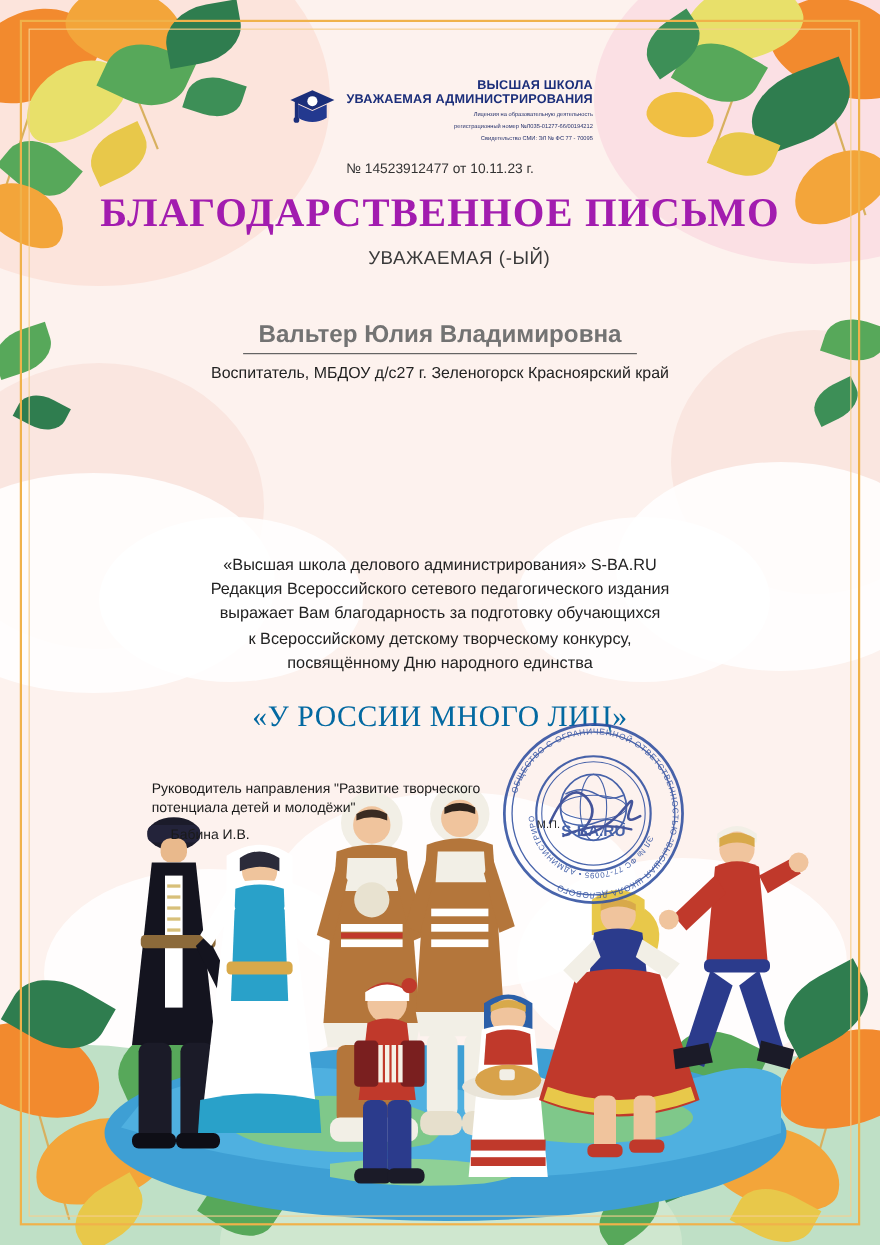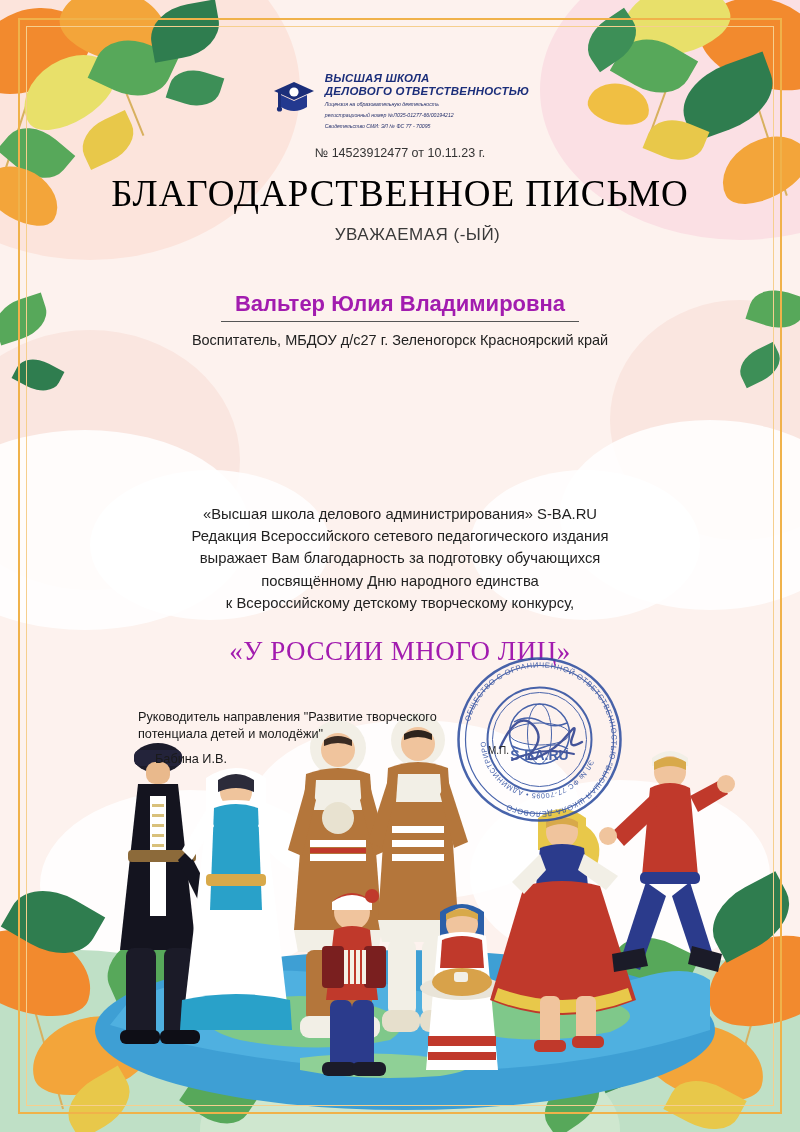--- a/index.html
+++ b/index.html
@@ -71,21 +71,21 @@
   .logo-wrap {
     margin: 0 auto;
     padding-top: 72px;
     width: 290px;
     display: flex;
     align-items: flex-start;
     justify-content: center;
     gap: 8px;
   }
   .cap-icon { width: 46px; height: 46px; flex: 0 0 46px; margin-top: 4px; }
-  .logo-text { text-align: left; font-style: italic; }
+  .logo-text { text-align: right; }
   .logo-title {
     font-size: 11.5px;
     font-weight: bold;
     color: #1b2e7a;
     line-height: 1.15;
     letter-spacing: .2px;
   }
   .logo-sub {
     font-size: 5.2px;
     color: #24306b;
@@ -94,56 +94,56 @@
   }
   .doc-number {
     margin-top: 16px;
     font-size: 12.5px;
     color: #333;
   }
   .main-title {
     margin-top: 12px;
     font-size: 37px;
     letter-spacing: 1px;
-    color: #000000;
+    color: #a21caf;
     font-family: "Liberation Serif", serif;
-    font-weight: normal;
+    font-weight: bold;
     text-align: center;
   }
   .dear {
     margin-top: 10px;
     font-size: 17px;
     color: #3a3a3a;
     letter-spacing: .5px;
     padding-left: 35px;
   }
   .recipient {
     margin-top: 46px;
     display: inline-block;
     font-size: 22px;
     font-weight: bold;
-    color: #a21caf;
+    color: #737373;
     border-bottom: 1.5px solid #555;
     padding: 0 14px 4px 14px;
   }
   .recipient-role {
     margin-top: 10px;
     font-size: 14.5px;
     color: #222;
   }
   .body-text {
     margin-top: 155px;
     font-size: 14.8px;
     color: #222;
     line-height: 1.5;
   }
   .contest-title {
     margin-top: 22px;
     font-size: 27px;
-    color: #a21caf;
+    color: #0369a1;
     font-family: "Liberation Serif", serif;
     letter-spacing: .5px;
   }
   .signature-block {
     margin-top: 42px;
     text-align: left;
     padding-left: 138px;
     font-size: 12.7px;
     color: #1a1a1a;
     line-height: 1.35;
@@ -439,21 +439,21 @@
     <div class="logo-wrap">
       <svg class="cap-icon" viewBox="0 0 46 46">
         <path d="M3 15 L23 6 L43 15 L23 24 Z" fill="#1b2e7a"></path>
         <path d="M10 19 L10 31 Q23 39 36 31 L36 19 L23 25 Z" fill="#23398f"></path>
         <rect x="7" y="16" width="3" height="16" fill="#1b2e7a"></rect>
         <circle cx="8.5" cy="33" r="2.6" fill="#1b2e7a"></circle>
         <circle cx="23" cy="16" r="4.6" fill="#ffffff"></circle>
       </svg>
       <div class="logo-text">
         <div class="logo-title">ВЫСШАЯ ШКОЛА</div>
-        <div class="logo-title">ДЕЛОВОГО ОТВЕТСТВЕННОСТЬЮ</div>
+        <div class="logo-title">УВАЖАЕМАЯ АДМИНИСТРИРОВАНИЯ</div>
         <div class="logo-sub">Лицензия на образовательную деятельность</div>
         <div class="logo-sub">регистрационный номер №Л035-01277-66/00194212</div>
         <div class="logo-sub">Свидетельство СМИ: ЭЛ № ФС 77 - 70095</div>
       </div>
     </div>
 
     <div class="doc-number">№ 14523912477 от 10.11.23 г.</div>
 
     <div class="main-title">БЛАГОДАРСТВЕННОЕ ПИСЬМО</div>
 
@@ -461,22 +461,22 @@
 
     <div>
       <div class="recipient">Вальтер Юлия Владимировна</div>
       <div class="recipient-role">Воспитатель, МБДОУ д/с27 г. Зеленогорск Красноярский край</div>
     </div>
 
     <div class="body-text">
       <div>«Высшая школа делового администрирования» S-BA.RU</div>
       <div>Редакция Всероссийского сетевого педагогического издания</div>
       <div>выражает Вам благодарность за подготовку обучающихся</div>
+      <div>к Всероссийскому детскому творческому конкурсу,</div>
       <div>посвящённому Дню народного единства</div>
-      <div>к Всероссийскому детскому творческому конкурсу,</div>
     </div>
 
     <div class="contest-title">«У РОССИИ МНОГО ЛИЦ»</div>
 
     <div class="signature-block">
       <div>Руководитель направления "Развитие творческого</div>
       <div>потенциала детей и молодёжи"</div>
       <div class="signature-name">Бабина И.В.</div>
     </div>
 

